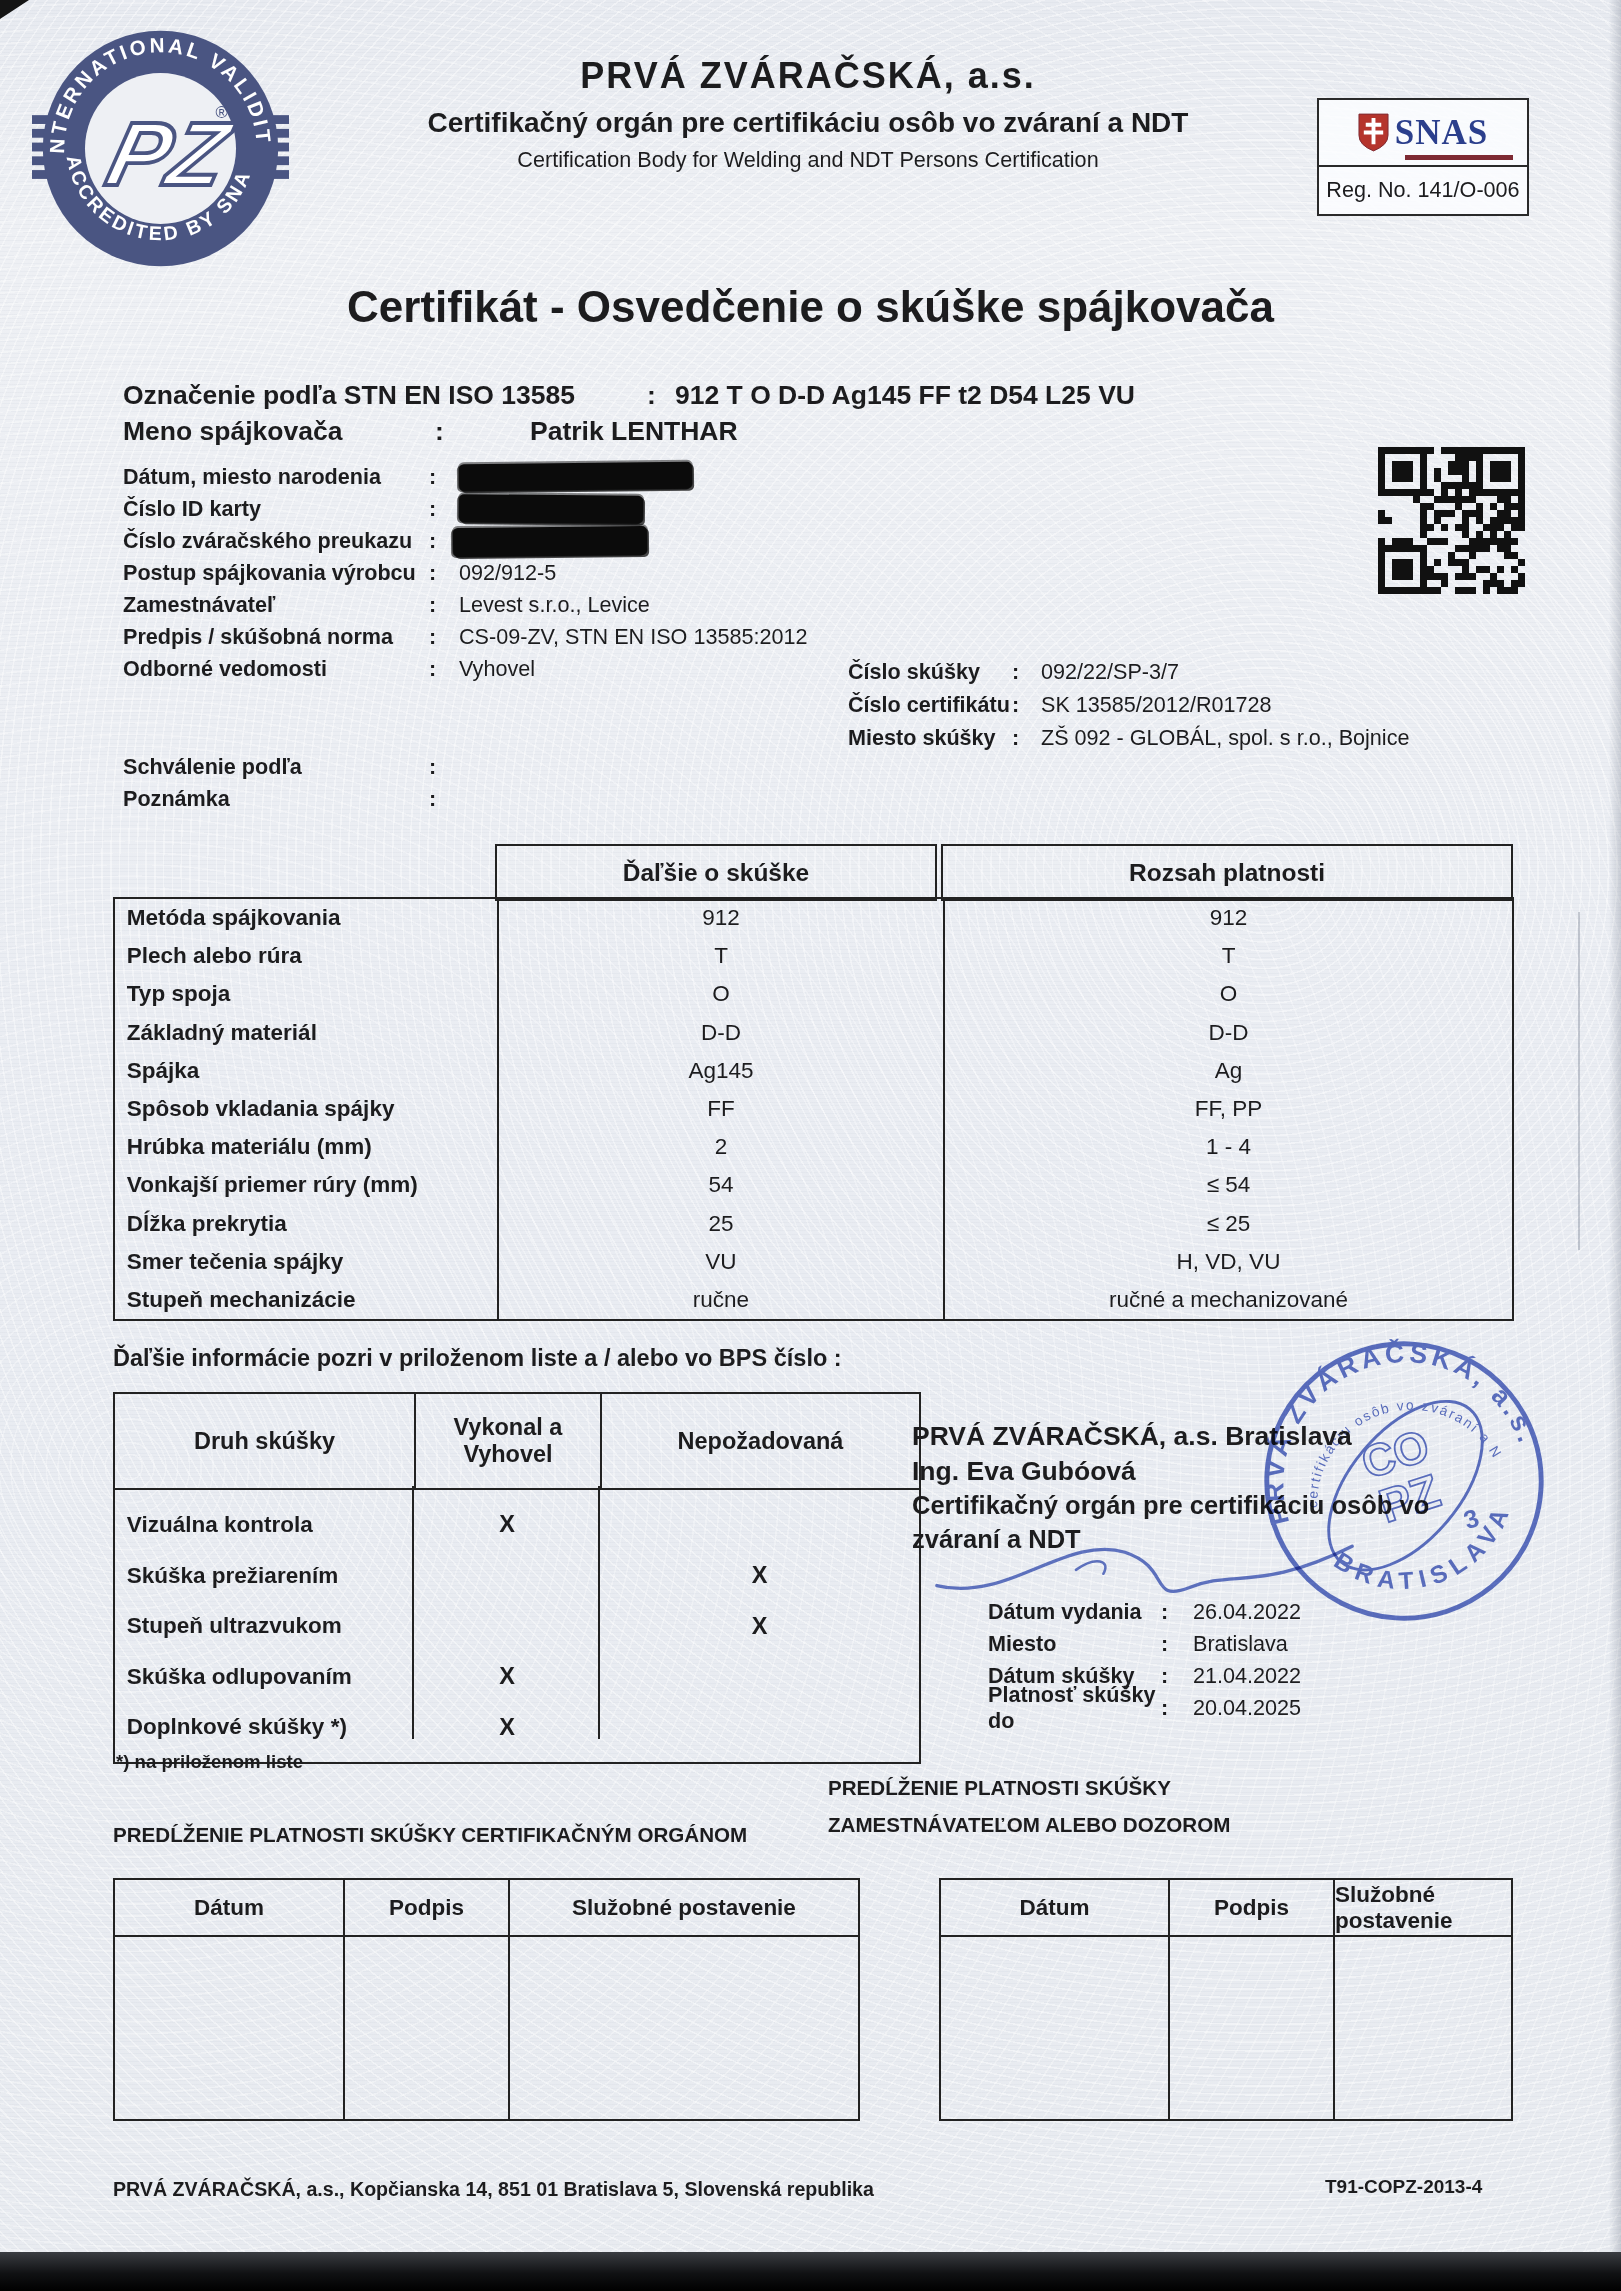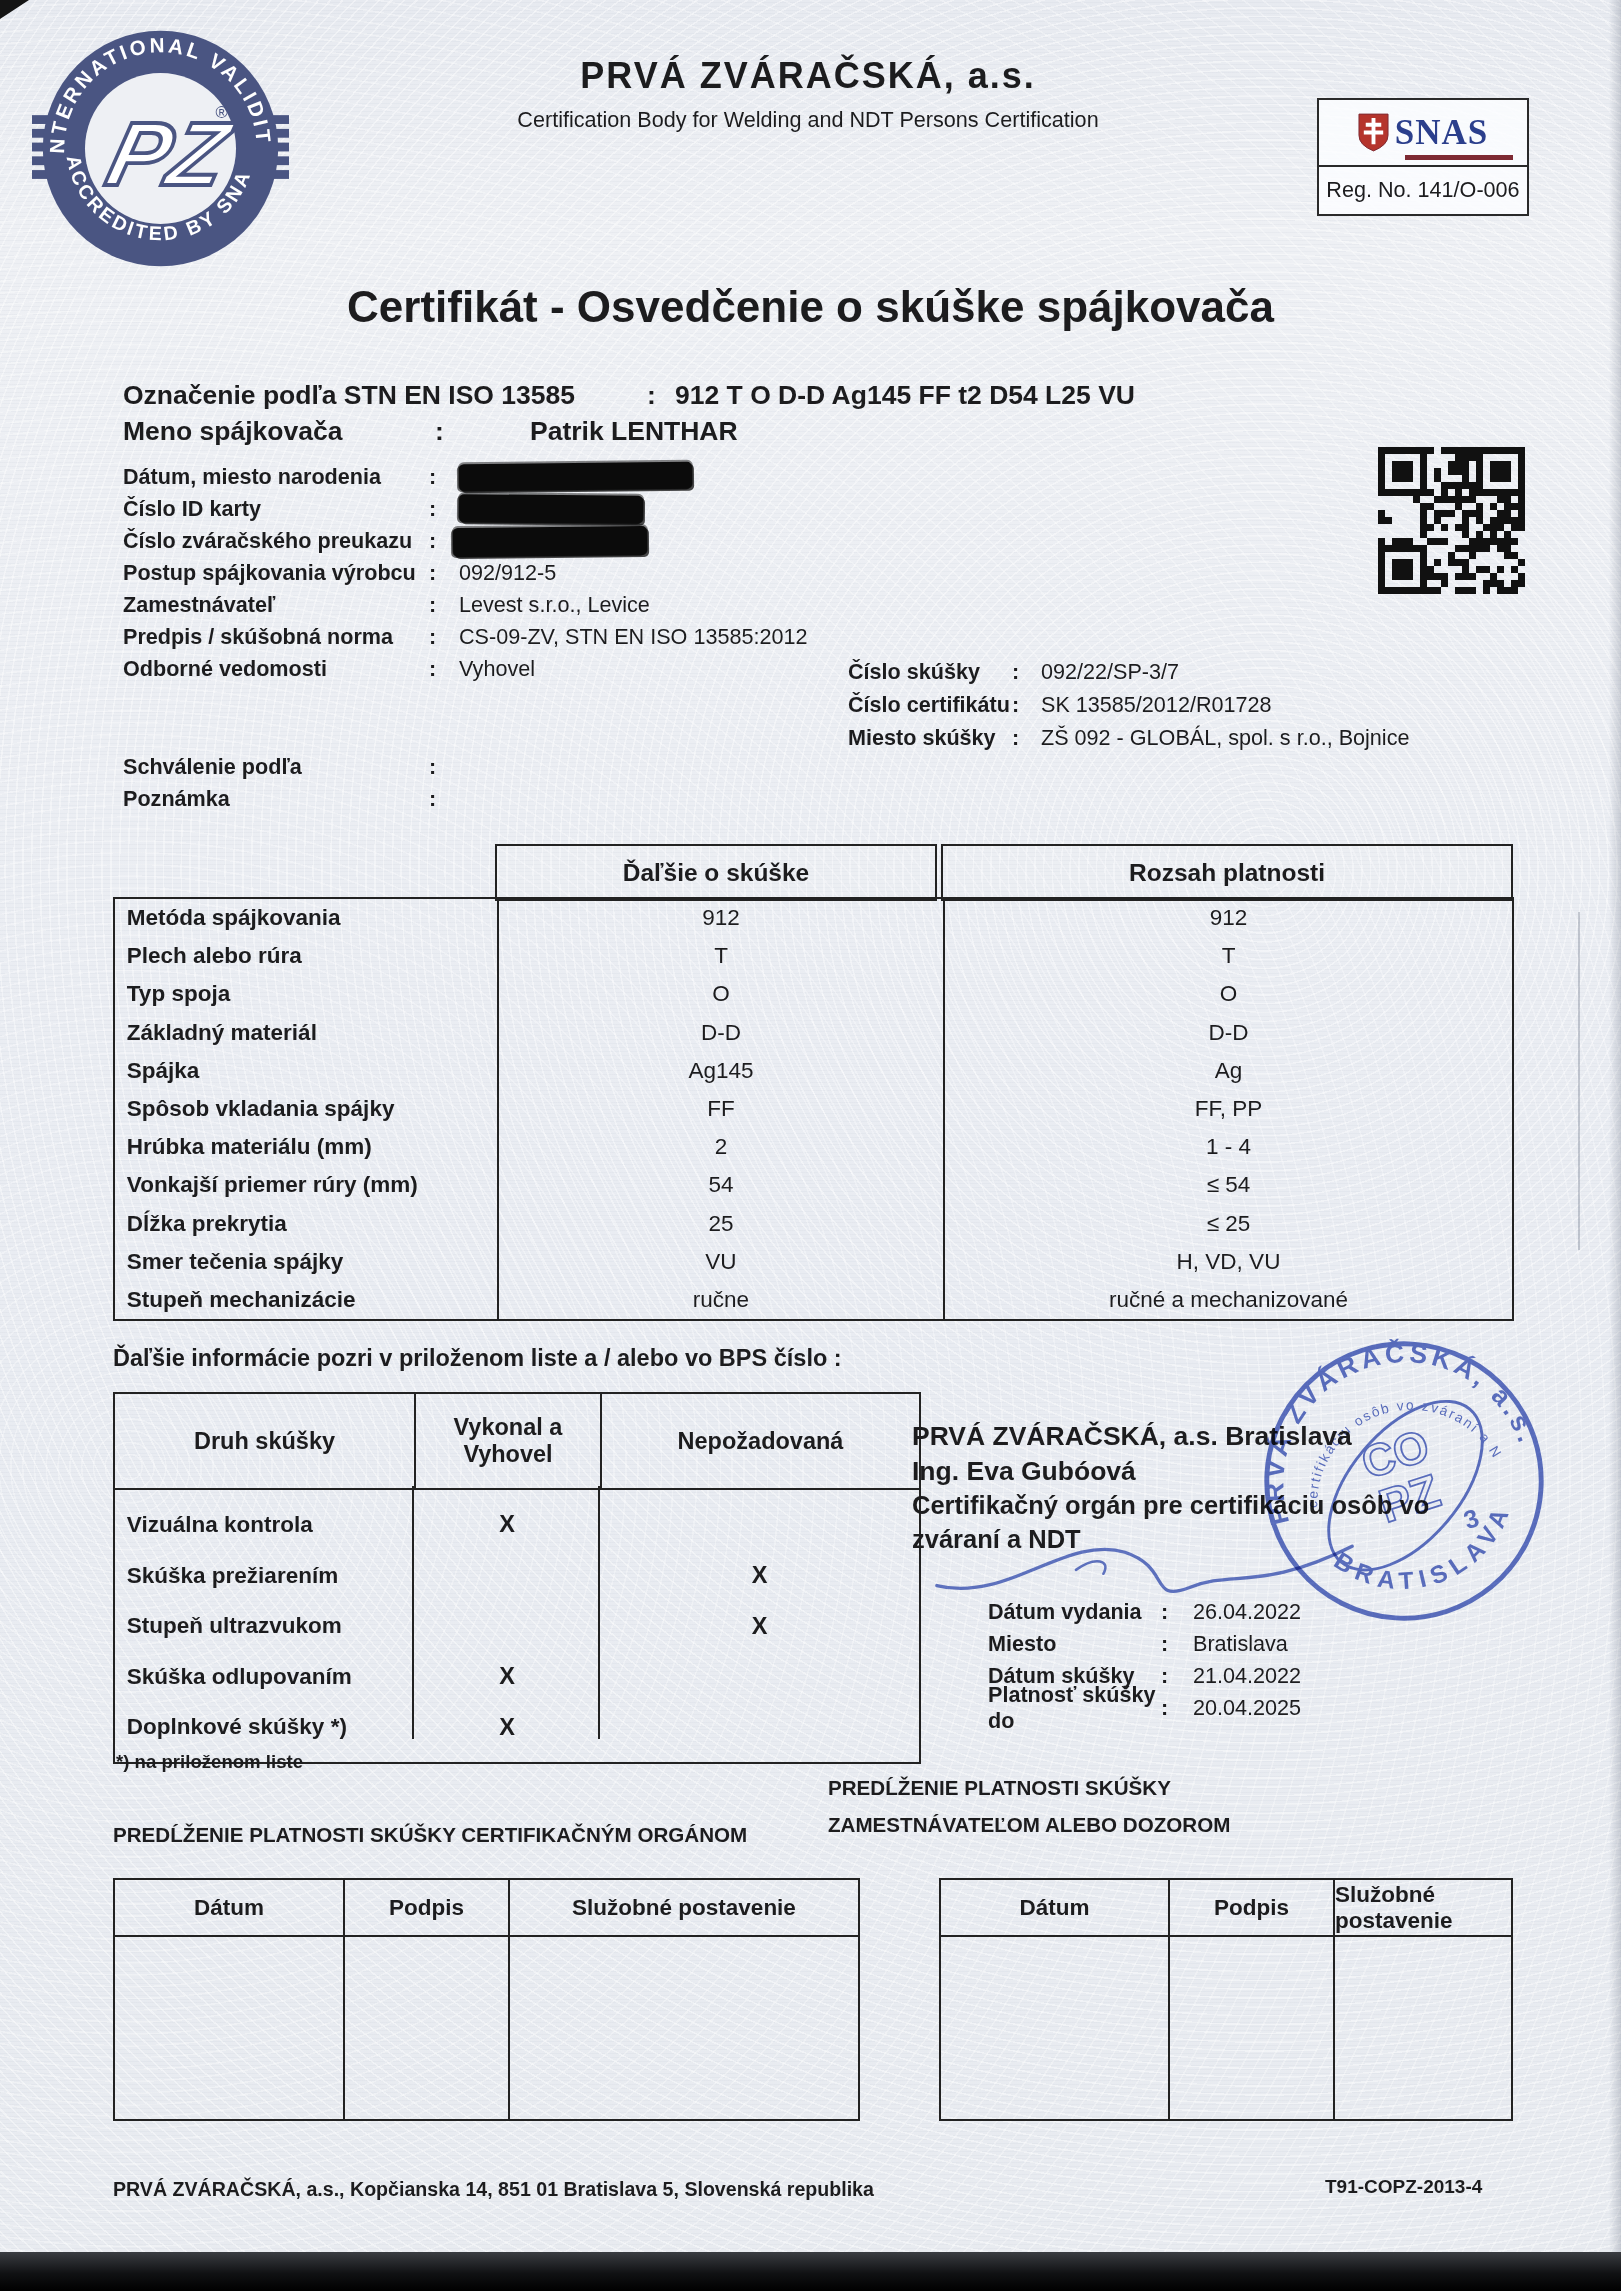--- a/index.html
+++ b/index.html
@@ -123,20 +123,21 @@
       <textPath href="#sealBot" startOffset="50%" text-anchor="middle">ACCREDITED BY SNAS</textPath>
     </text>
     <g transform="translate(131,168) skewX(-14)">
       <text x="0" y="0" font-size="92" font-weight="bold" font-style="italic" text-anchor="middle" fill="#ffffff" stroke="#4a5582" stroke-width="4">PZ</text>
     </g>
     <text x="187" y="100" font-size="17" fill="#4a5582">®</text>
   </svg>
 
   <div class="abs header-center">
     <div class="company">PRVÁ ZVÁRAČSKÁ, a.s.</div>
+    <div class="org-sk">Certifikačný orgán pre certifikáciu osôb vo zváraní a NDT</div>
     <div class="org-en">Certification Body for Welding and NDT Persons Certification</div>
   </div>
 
   <div class="abs snas-box">
     <div class="snas-top">
       <svg width="31" height="39" viewBox="0 0 32 40">
         <path d="M1,1 h30 v22 q0,10 -15,16 q-15,-6 -15,-16 Z" fill="#b5342c" stroke="#7e2a33" stroke-width="1"></path>
         <path d="M14,5 h4 v5 h6 v4 h-6 v4 h8 v4 h-8 v10 h-4 v-10 h-8 v-4 h8 v-4 h-6 v-4 h6 Z" fill="#ffffff"></path>
       </svg>
       <span class="snas-word">SNAS</span>

